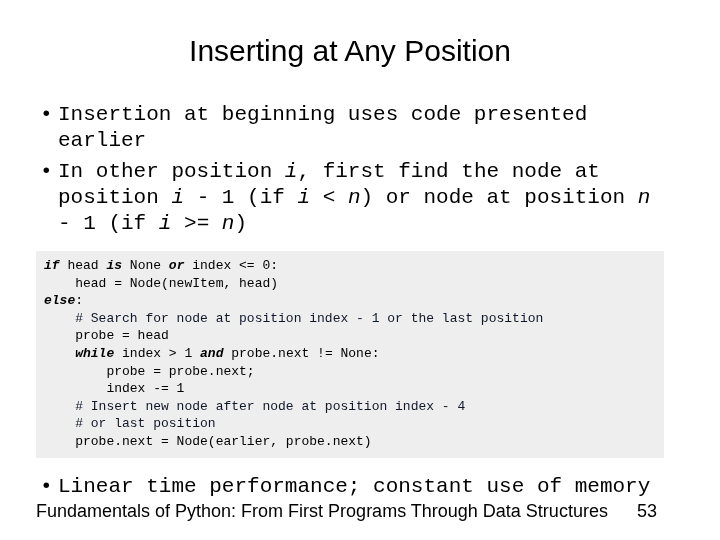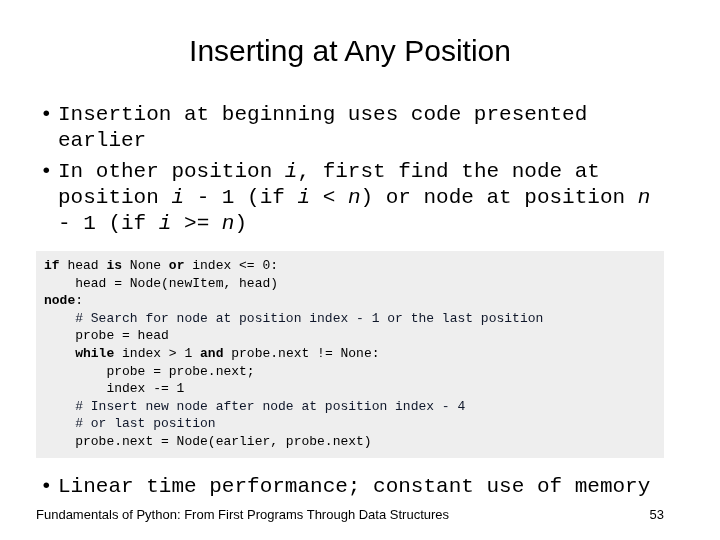--- a/index.html
+++ b/index.html
@@ -13,49 +13,49 @@
   .codebox {
     background: #eeeeee;
     margin: 14px 0 16px 0;
     padding: 6px 8px 8px 8px;
     font-family: "Courier New", Courier, monospace;
     font-size: 13px;
     line-height: 1.35;
     white-space: pre;
     color: #000;
   }
-  .codebox .kw { font-weight: bold; }
+  .codebox .kw { font-weight: bold; font-style: italic; }
   .codebox .cm { color: #0f172a; }
   .footer {
     position: absolute;
     bottom: 18px;
     left: 36px;
-    right: 36px;
-    font-size: 13px;
+    right: 43px;
+    font-size: 18px;
     display: flex;
     justify-content: space-between;
   }
 </style>
 </head>
 <body>
 
 <div class="slide">
 
   <h1 class="title">Inserting at Any Position</h1>
 
   <ul class="bullets">
     <li><span>Insertion at beginning uses code presented earlier</span></li>
     <li>
       <span>In other position </span><span class="var-i">i</span><span>, first find the node at position </span><span class="var-i">i</span><span> - 1 (if </span><span class="var-i">i</span><span> &lt; </span><span class="var-n">n</span><span>) or node at position </span><span class="var-n">n</span><span> - 1 (if </span><span class="var-i">i</span><span> &gt;= </span><span class="var-n">n</span><span>)</span>
     </li>
   </ul>
 
   <div class="codebox"><span class="kw">if</span><span> head </span><span class="kw">is</span><span> None </span><span class="kw">or</span><span> index &lt;= 0:</span>
 <span>    head = Node(newItem, head)</span>
-<span class="kw">node</span><span>:</span>
+<span class="kw">else</span><span>:</span>
 <span class="cm">    # Search for node at position index - 1 or the last position</span>
 <span>    probe = head</span>
 <span>    </span><span class="kw">while</span><span> index &gt; 1 </span><span class="kw">and</span><span> probe.next != None:</span>
 <span>        probe = probe.next;</span>
 <span>        index -= 1</span>
 <span class="cm">    # Insert new node after node at position index - 4</span>
 <span class="cm">    # or last position</span>
 <span>    probe.next = Node(earlier, probe.next)</span></div>
 
   <ul class="bullets">

